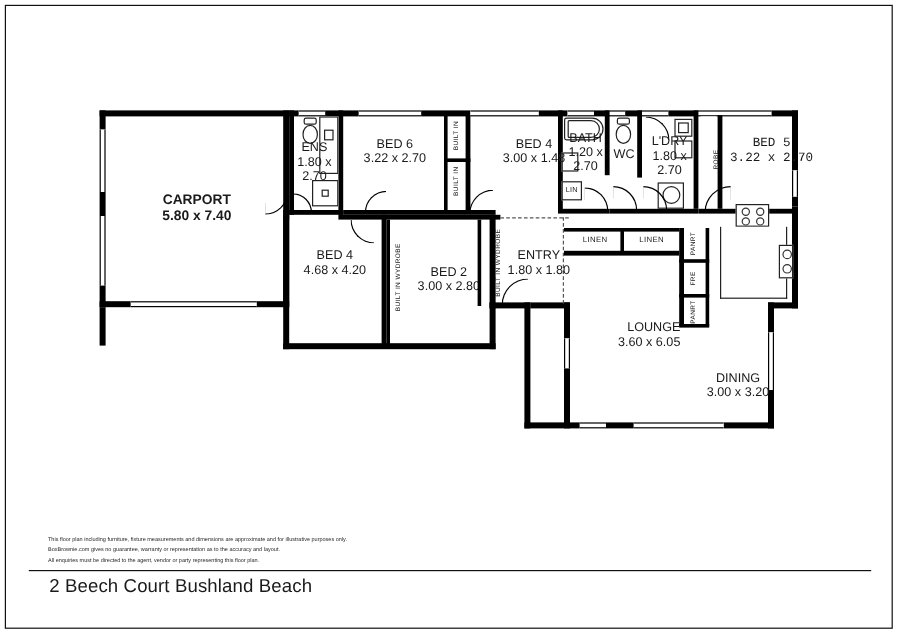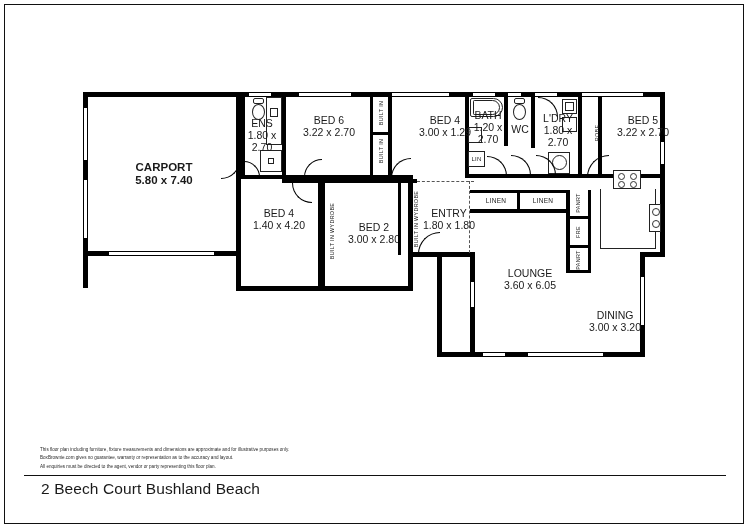--- a/index.html
+++ b/index.html
@@ -195,61 +195,61 @@
     <span class="dm">2.70</span>
   </div>
 
   <div class="lbl r-md" style="left:292px;top:115px;width:74px;">
     <span class="nm">BED 6</span>
     <span class="dm">3.22 x 2.70</span>
   </div>
 
   <div class="lbl r-md" style="left:408px;top:115px;width:74px;">
     <span class="nm">BED 4</span>
-    <span class="dm">3.00 x 1.29</span>
+    <span class="dm">3.00 x 1.48</span>
   </div>
 
   <div class="lbl r-md" style="left:466px;top:110px;width:44px;">
     <span class="nm">BATH</span>
     <span class="dm">1.20 x</span>
     <span class="dm">2.70</span>
   </div>
 
   <div class="lbl r-md" style="left:506px;top:124px;width:28px;">
     <span class="nm">WC</span>
   </div>
 
   <div class="lbl r-md" style="left:535px;top:113px;width:46px;">
     <span class="nm">L'DRY</span>
     <span class="dm">1.80 x</span>
     <span class="dm">2.70</span>
   </div>
 
-  <div class="lbl r-md" style="left:606px;top:115px;width:74px;">
+  <div class="lbl r-md" style="left:606px;top:115px;width:74px;font-family:Liberation Mono, monospace;">
     <span class="nm">BED 5</span>
     <span class="dm">3.22 x 2.70</span>
   </div>
 
   <div class="lbl r-md" style="left:242px;top:208px;width:74px;">
     <span class="nm">BED 4</span>
-    <span class="dm">1.40 x 4.20</span>
+    <span class="dm">4.68 x 4.20</span>
   </div>
 
   <div class="lbl r-md" style="left:337px;top:222px;width:74px;">
     <span class="nm">BED 2</span>
     <span class="dm">3.00 x 2.80</span>
   </div>
 
   <div class="lbl r-md" style="left:420px;top:208px;width:58px;">
     <span class="nm">ENTRY</span>
     <span class="dm">1.80 x 1.80</span>
   </div>
 
 
-  <div class="lbl r-md" style="left:493px;top:268px;width:74px;">
+  <div class="lbl r-md" style="left:493px;top:268px;width:74px;text-align:right;">
     <span class="nm">LOUNGE</span>
     <span class="dm">3.60 x 6.05</span>
   </div>
 
   <div class="lbl r-md" style="left:578px;top:310px;width:74px;">
     <span class="nm">DINING</span>
     <span class="dm">3.00 x 3.20</span>
   </div>
 
   <div class="vlabel rot" style="left:362px;top:110px;width:38px;">BUILT IN</div>

